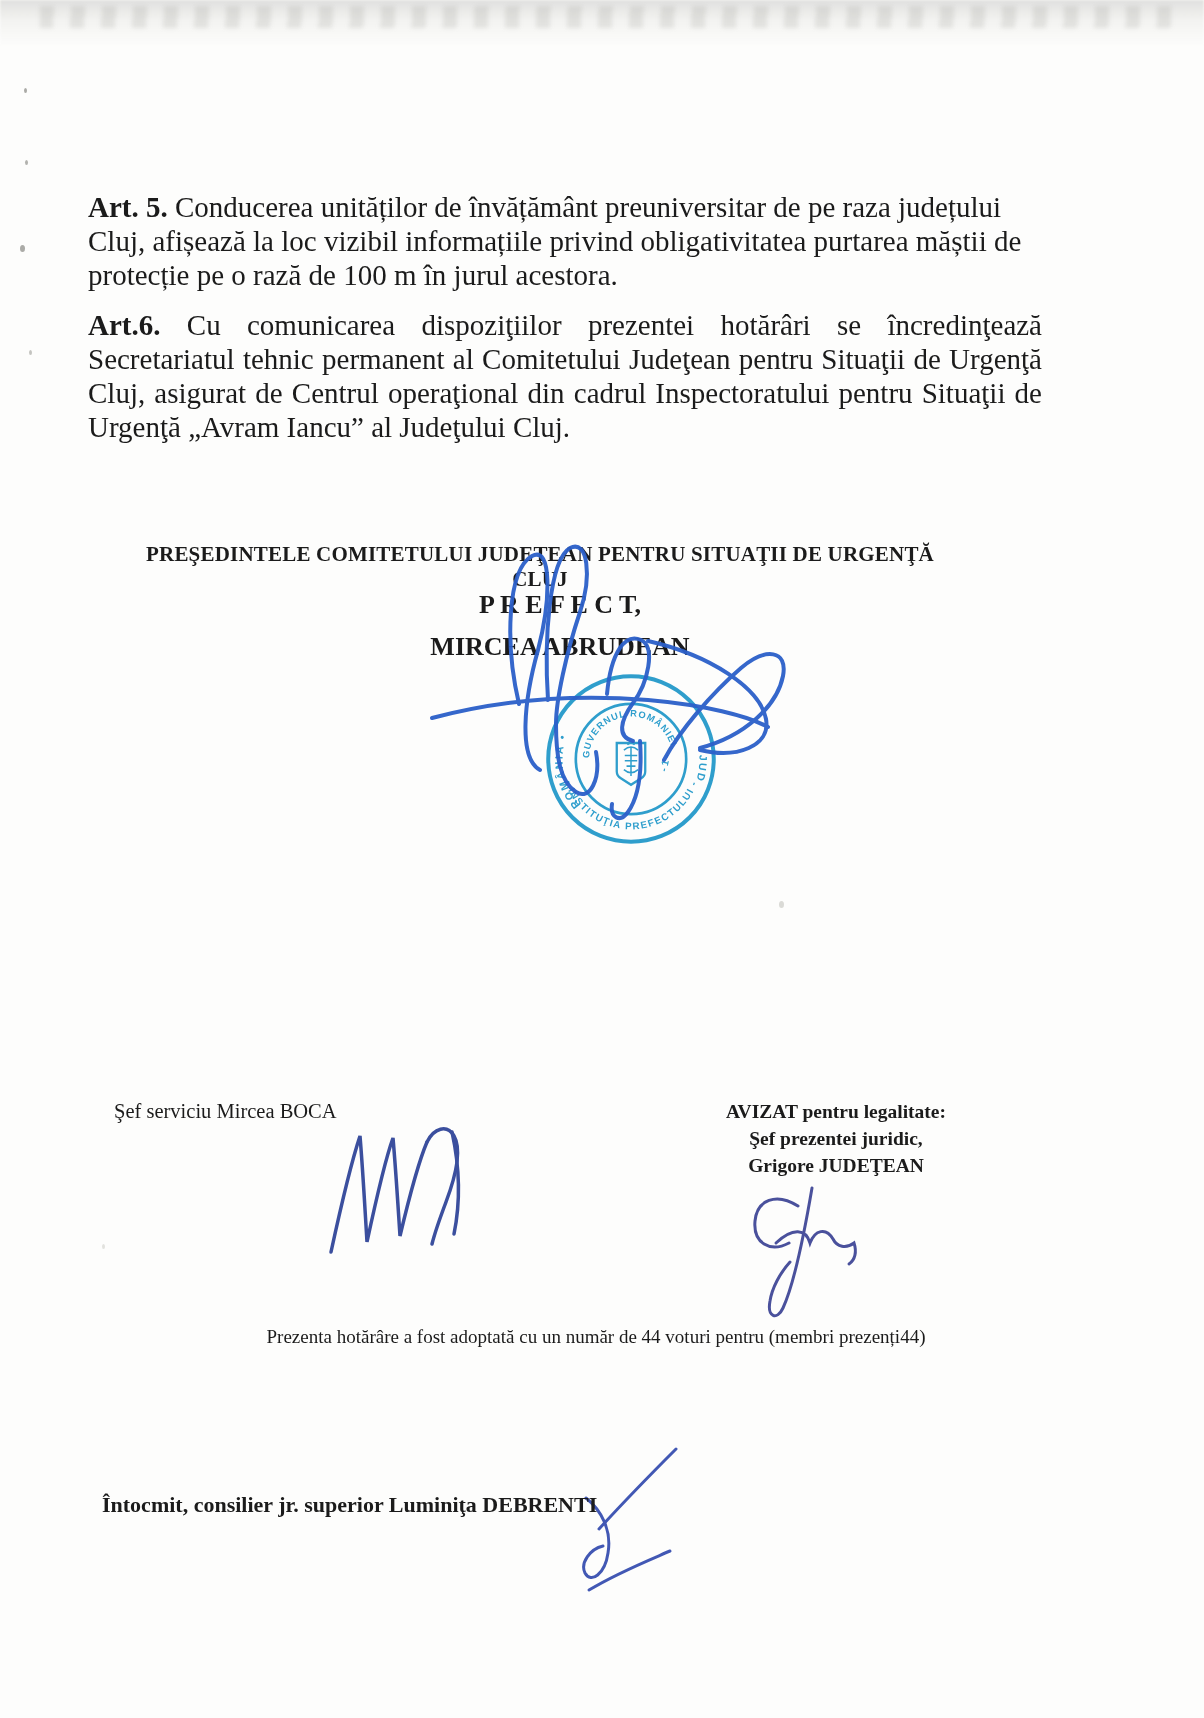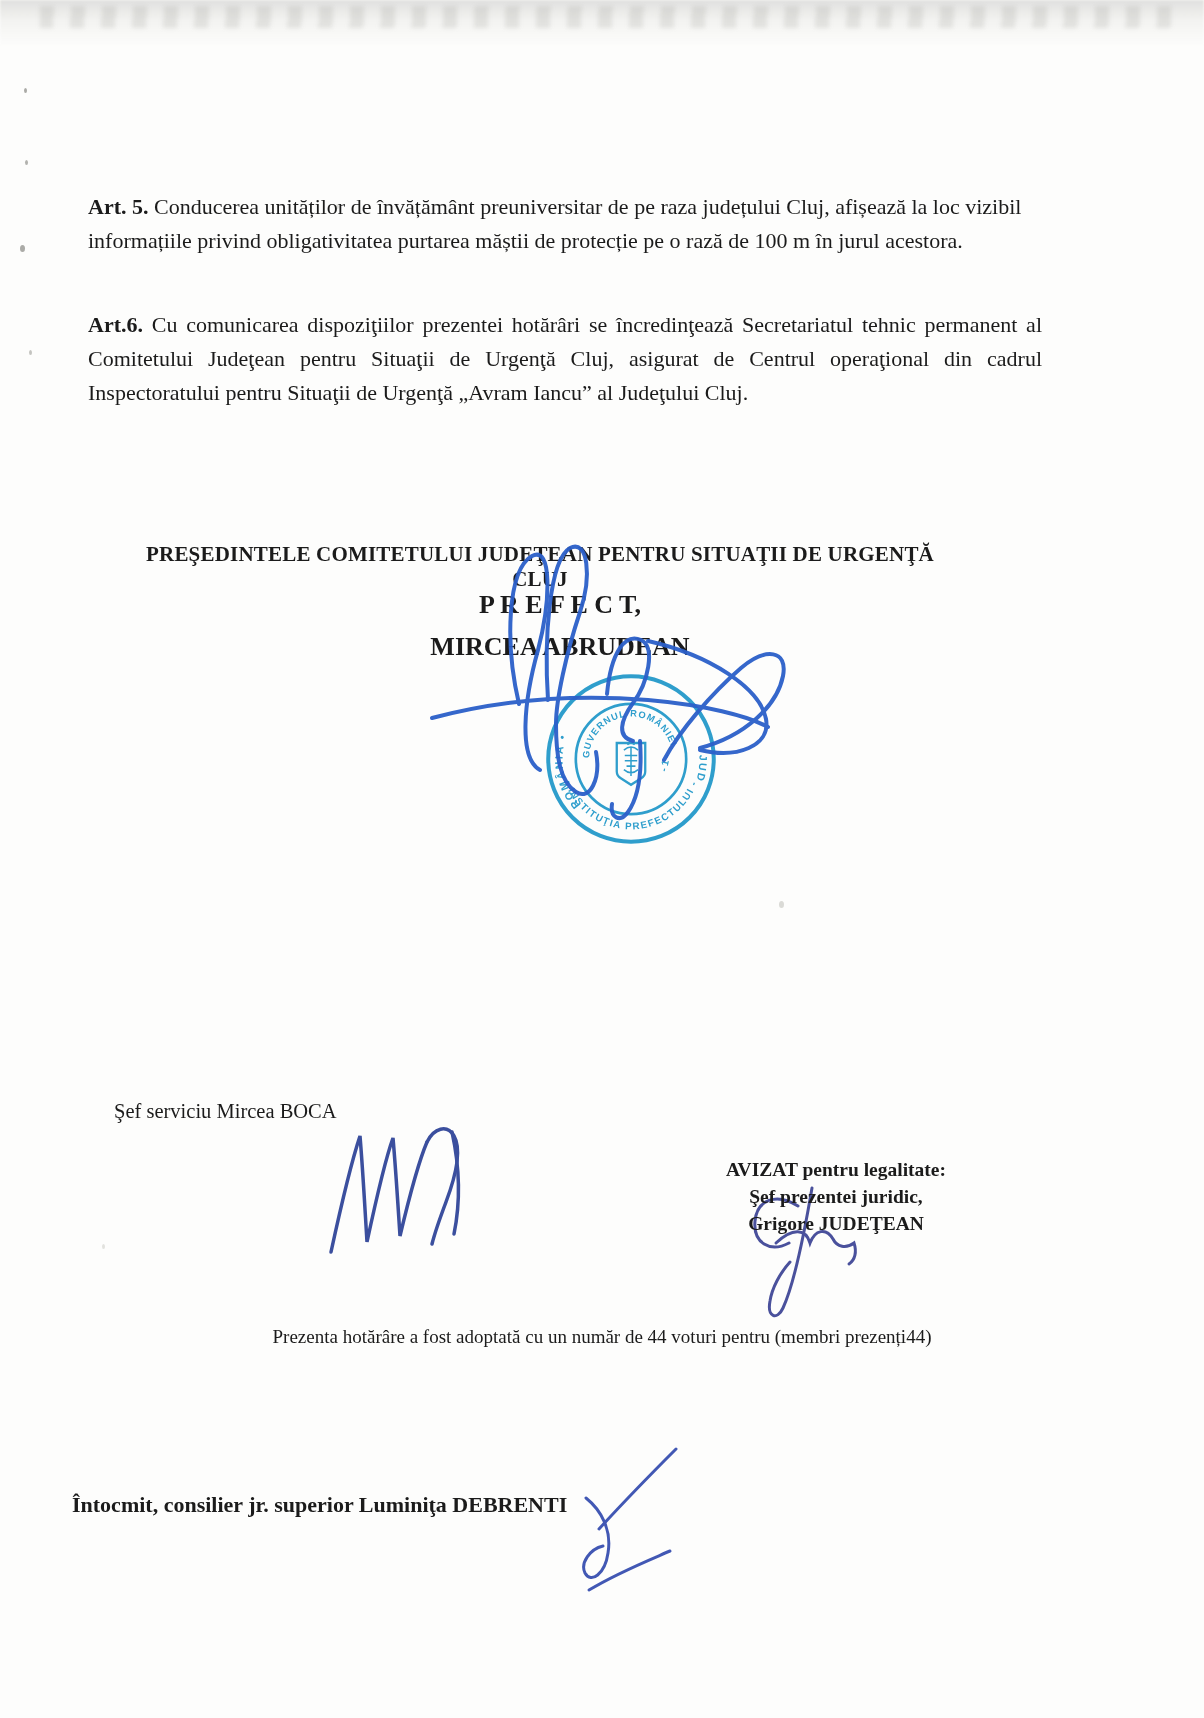--- a/index.html
+++ b/index.html
@@ -25,37 +25,37 @@
     filter:blur(2px);
   }
   .specks{
     position:absolute;left:24px;top:88px;width:3px;height:5px;border-radius:50%;
     background:#8f8f8a;opacity:.75;
     box-shadow: 1px 72px 0 #9a9a95, -3px 158px 0 1px #90908b, 5px 262px 0 #b2b2ad,
                 312px 116px 0 #d7d7d2, 756px 814px 0 1px #cfcfca, 78px 1156px 0 #d9d9d4;
   }
   .para{
     position:absolute;left:88px;width:954px;
-    font-size:22px;line-height:34px;margin:0;
+    font-size:29px;line-height:34px;margin:0;
   }
   .para .lbl{font-weight:bold;}
   .art5{top:190px;text-align:left;}
   .art6{top:308px;text-align:justify;}
   .center-line{position:absolute;text-align:center;font-weight:bold;margin:0;}
   .pres-title{left:122px;top:542px;width:836px;font-size:21px;letter-spacing:.2px;}
   .prefect-role{left:160px;top:590px;width:800px;font-size:26px;}
   .prefect-name{left:160px;top:632px;width:800px;font-size:26px;}
   .stamp-wrap{position:absolute;left:533px;top:670px;width:196px;height:178px;opacity:.92;}
   .ink-overlay{position:absolute;left:0;top:0;width:1204px;height:1718px;pointer-events:none;}
   .left-signatory{position:absolute;left:114px;top:1100px;font-size:20.5px;font-weight:normal;margin:0;}
-  .right-signatory{position:absolute;left:686px;top:1156px;width:300px;text-align:center;
+  .right-signatory{position:absolute;left:686px;top:1098px;width:300px;text-align:center;
                    font-size:19.5px;font-weight:bold;line-height:27px;margin:0;}
-  .adoption{position:absolute;left:102px;top:1326px;width:1000px;text-align:center;
+  .adoption{position:absolute;left:96px;top:1326px;width:1000px;text-align:center;
             font-size:19px;margin:0;font-weight:normal;}
-  .prepared{position:absolute;left:72px;top:1492px;font-size:22px;font-weight:bold;margin:0;text-align:right;}
+  .prepared{position:absolute;left:102px;top:1492px;font-size:22px;font-weight:bold;margin:0;text-align:right;}
   .stamp-text{font-family:"Liberation Sans","DejaVu Sans",sans-serif;font-weight:bold;}
 </style>
 </head>
 <body>
 
 <div class="page">
 
   <div class="scan-noise"></div>
   <div class="scan-noise2"></div>
   <div class="specks"></div>

